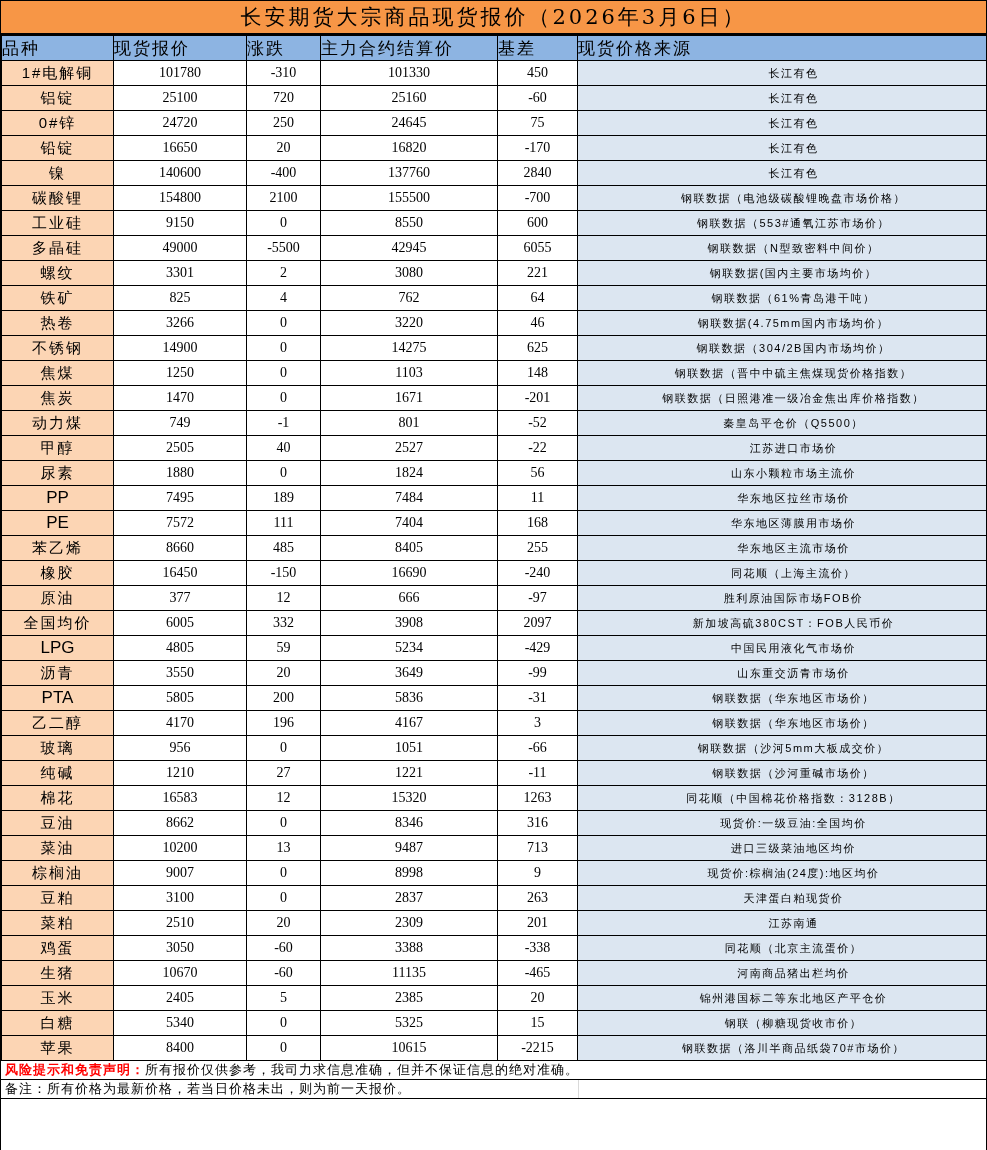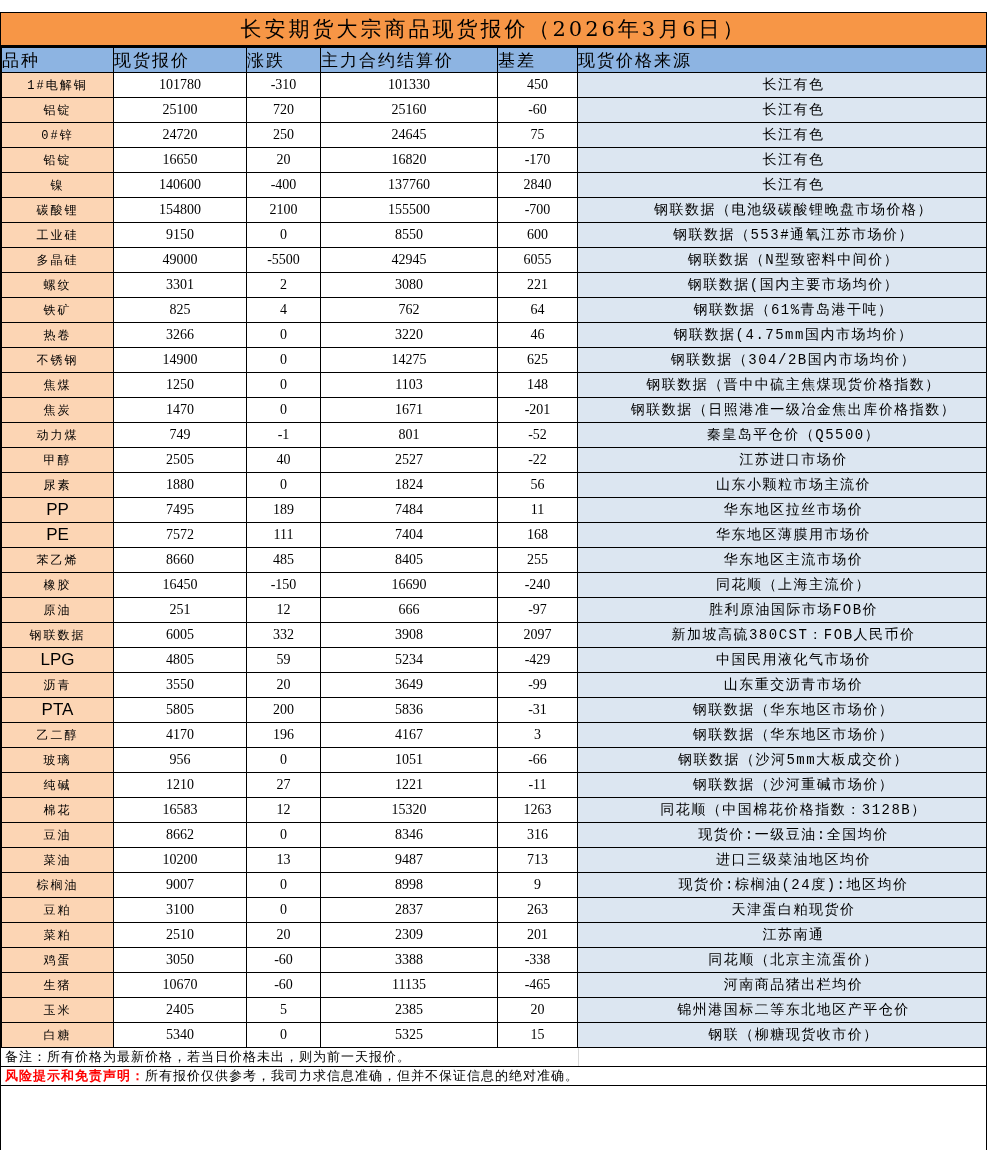--- a/index.html
+++ b/index.html
@@ -2,37 +2,37 @@
 <html><head>
 <meta charset="utf-8">
 <style>
   * { box-sizing: border-box; margin: 0; padding: 0; }
   html, body { width: 987px; height: 1150px; background: #ffffff; overflow: hidden; }
   body { font-family: "DejaVu Serif", "Liberation Serif", serif; color: #000; }
   #sheet { position: relative; width: 987px; height: 1150px; border-left: 1px solid #000; border-right: 1px solid #000; }
   .title-bar {
     height: 35px; background: #f79646; border-top: 1px solid #000; border-bottom: 2px solid #000;
     display: flex; align-items: center; justify-content: center;
-    font-size: 21px; letter-spacing: 3px; color: #000; margin-top: 12px;
+    font-size: 21px; letter-spacing: 3px; color: #000;
   }
   table { border-collapse: collapse; width: 985px; table-layout: fixed; }
   col.c1 { width: 112px; } col.c2 { width: 133px; } col.c3 { width: 74px; }
   col.c4 { width: 177px; } col.c5 { width: 80px; } col.c6 { width: 409px; }
   th {
     height: 25px; background: #8db4e2; font-weight: normal; font-size: 17px;
     letter-spacing: 2px; border: 1px solid #000; text-align: left; padding: 0;
   }
   td {
     height: 25px; border: 1px solid #000; text-align: center; padding: 0;
     font-family: "Liberation Serif", "DejaVu Serif", serif; font-size: 14px;
     white-space: nowrap; overflow: hidden;
   }
-  td.name { background: #fcd5b4; font-size: 12px; letter-spacing: 2px; font-family: Liberation Mono, monospace; }
+  td.name { background: #fcd5b4; font-size: 15px; letter-spacing: 2px; font-family: Liberation Sans, sans-serif; }
   td.name.latin { font-family: "Liberation Sans", sans-serif; font-size: 17px; letter-spacing: 0; }
-  td.src { background: #dce6f1; font-size: 14px; letter-spacing: 1.5px; font-family: Liberation Mono, monospace; padding-left: 23px; }
+  td.src { background: #dce6f1; font-size: 11px; letter-spacing: 1.5px; font-family: Liberation Sans, sans-serif; padding-left: 23px; }
   .notes { width: 985px; }
   .note-row {
     height: 19px; border-bottom: 1px solid #000; font-size: 13px; letter-spacing: 1px;
     display: flex; align-items: center; padding-left: 4px; position: relative;
     font-family: "DejaVu Serif", serif;
   }
   .note-row .divider { position: absolute; left: 577px; top: 0; bottom: 0; border-left: 1px solid #d9d9d9; }
   .warn-label { color: #ff0000; font-weight: bold; }
 </style>
 </head>
@@ -224,28 +224,28 @@
         <tr>
           <td class="name">橡胶</td>
           <td>16450</td>
           <td>-150</td>
           <td>16690</td>
           <td>-240</td>
           <td class="src">同花顺（上海主流价）</td>
         </tr>
         <tr>
           <td class="name">原油</td>
-          <td>251</td>
+          <td>377</td>
           <td>12</td>
           <td>666</td>
           <td>-97</td>
           <td class="src">胜利原油国际市场FOB价</td>
         </tr>
         <tr>
-          <td class="name">钢联数据</td>
+          <td class="name">全国均价</td>
           <td>6005</td>
           <td>332</td>
           <td>3908</td>
           <td>2097</td>
           <td class="src">新加坡高硫380CST：FOB人民币价</td>
         </tr>
         <tr>
           <td class="name latin">LPG</td>
           <td>4805</td>
           <td>59</td>
@@ -366,26 +366,34 @@
           <td class="src">锦州港国标二等东北地区产平仓价</td>
         </tr>
         <tr>
           <td class="name">白糖</td>
           <td>5340</td>
           <td>0</td>
           <td>5325</td>
           <td>15</td>
           <td class="src">钢联（柳糖现货收市价）</td>
         </tr>
+        <tr>
+          <td class="name">苹果</td>
+          <td>8400</td>
+          <td>0</td>
+          <td>10615</td>
+          <td>-2215</td>
+          <td class="src">钢联数据（洛川半商品纸袋70#市场价）</td>
+        </tr>
       </tbody>
   </table>
 
   <div class="notes">
     <div class="note-row">
+      <span class="warn-label">风险提示和免责声明：</span>
+      <span>所有报价仅供参考，我司力求信息准确，但并不保证信息的绝对准确。</span>
+    </div>
+    <div class="note-row">
       <span>备注：所有价格为最新价格，若当日价格未出，则为前一天报价。</span>
       <span class="divider"></span>
-    </div>
-    <div class="note-row">
-      <span class="warn-label">风险提示和免责声明：</span>
-      <span>所有报价仅供参考，我司力求信息准确，但并不保证信息的绝对准确。</span>
     </div>
   </div>
 </div>
 
 </body></html>

